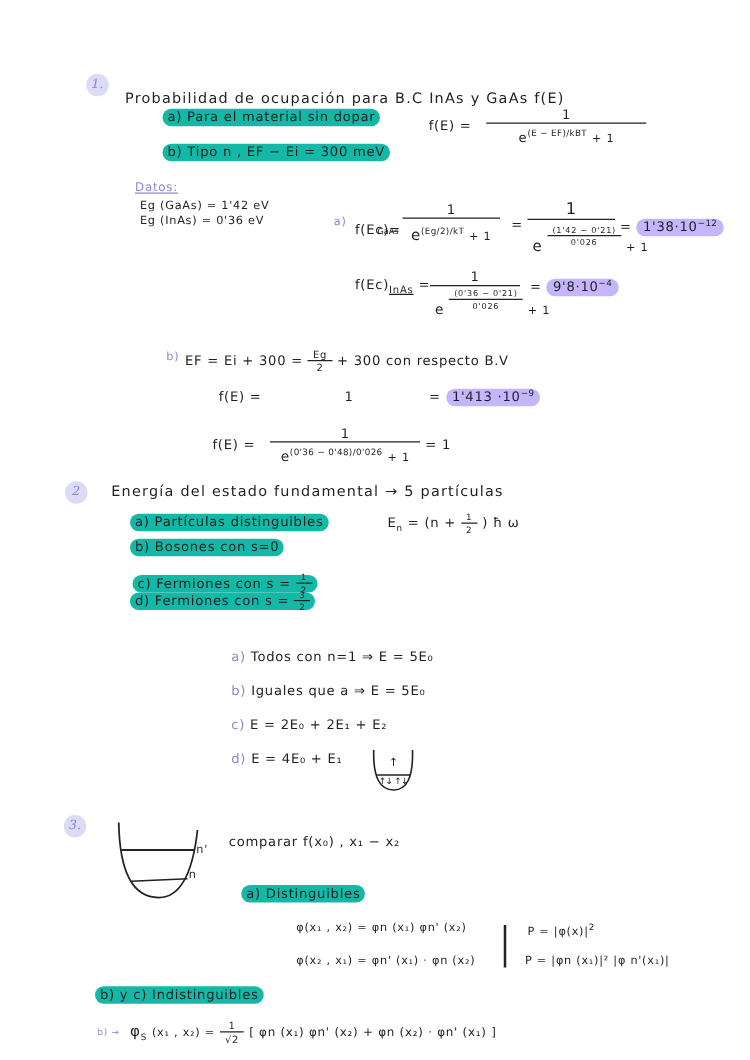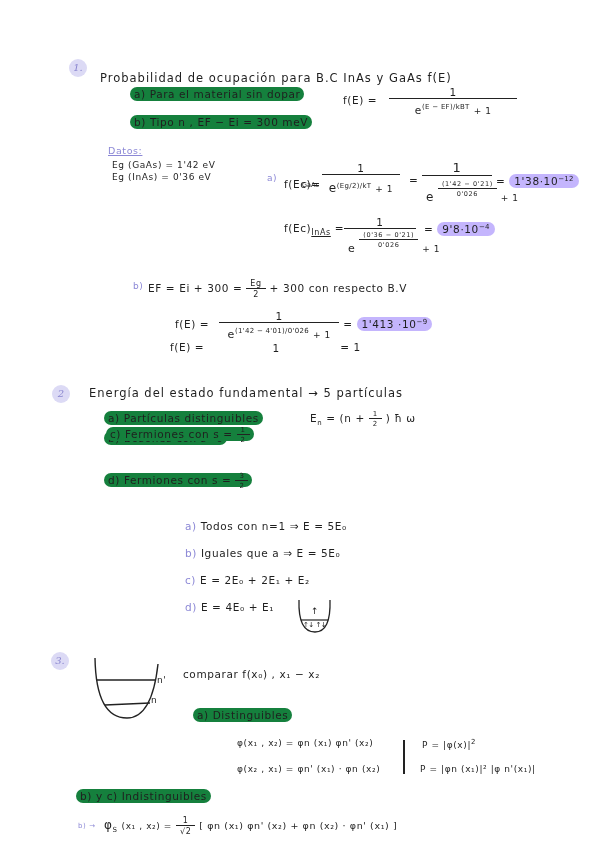--- a/index.html
+++ b/index.html
@@ -10,21 +10,21 @@
     .abs { position: absolute; white-space: nowrap; }
     .hw { font-family: "DejaVu Sans", sans-serif; font-size: 10.5px; letter-spacing: 0.6px; color: #1f1f1f; }
     .hw-sm { font-size: 9px; }
     .hw-lg { font-size: 11.5px; letter-spacing: 1px; }
     .num-badge {
       position: absolute; width: 18px; height: 18px; border-radius: 50%;
       background: #dcdaf5; color: #8a86cf; font-size: 10px; text-align: center; line-height: 18px;
       font-family: "DejaVu Serif", serif; font-style: italic;
     }
     .purple { color: #8c88d6; }
-    .hl-purple { background: #15803d; border-radius: 8px; padding: 1px 4px; }
+    .hl-purple { background: #14b8a6; border-radius: 8px; padding: 1px 4px; }
     .hl-yellow { background: #c4b5fd; border-radius: 8px; padding: 1px 5px; }
     .underline { text-decoration: underline; }
     .frac { display: inline-block; vertical-align: middle; text-align: center; }
     .frac .num { display: block; padding: 0 4px; }
     .frac .den { display: block; border-top: 1px solid #222; padding: 1px 4px 0; }
     .sup { font-size: 7px; vertical-align: super; letter-spacing: 0.3px; }
     .sub { font-size: 7px; vertical-align: sub; }
     .vbar { position: absolute; width: 1.5px; background: #222; }
     svg { position: absolute; overflow: visible; }
   </style>
@@ -112,40 +112,40 @@
     <span class="num">Eg</span>
     <span class="den" style="border-top:0.8px solid #222;">2</span>
   </span>
   <span>+ 300   con respecto B.V</span>
 </div>
 
 <div class="abs hw" style="left:175px;top:310px;">
   <span>f(E)  =</span>
   <span class="frac" style="width:120px;margin-left:6px;">
     <span class="num">1</span>
-    <span class="den" style="padding-top:4px;"><span style="font-size:11px;">e</span><span class="sup">(1'42 − 4'01)/0'026</span> <span class="hw-sm">+ 1</span></span>
   </span>
   =
   <span class="hl-yellow"><span>1'413 ·10</span><span class="sup">−9</span></span>
 </div>
 
 <div class="abs hw" style="left:170px;top:341px;">
   <span>f(E) =</span>
   <span class="frac" style="width:120px;margin-left:8px;">
     <span class="num">1</span>
+    <span class="den" style="padding-top:4px;"><span style="font-size:11px;">e</span><span class="sup">(0'36 − 0'48)/0'026</span> <span class="hw-sm">+ 1</span></span>
   </span>
   <span>= 1</span>
 </div>
 
 <div class="num-badge" style="left:52px;top:385px;">2</div>
 <div class="abs hw hw-lg" style="left:89px;top:386px;">Energía del estado fundamental  →  5 partículas</div>
 
 <div class="abs hw" style="left:104px;top:412px;"><span class="hl-purple">a) Partículas distinguibles</span></div>
 <div class="abs hw" style="left:104px;top:432px;"><span class="hl-purple">b) Bosones   con   s=0</span></div>
-<div class="abs hw" style="left:106px;top:426px;">
+<div class="abs hw" style="left:106px;top:458px;">
   <span class="hl-purple"><span>c) Fermiones   con   s =</span>
     <span class="frac" style="font-size:7px;"><span class="num">1</span><span class="den" style="border-top:0.8px solid #222;">2</span></span></span>
 </div>
 <div class="abs hw" style="left:104px;top:472px;">
   <span class="hl-purple"><span>d) Fermiones  con  s =</span>
     <span class="frac" style="font-size:7px;"><span class="num">3</span><span class="den" style="border-top:0.8px solid #222;">2</span></span></span>
 </div>
 
 <div class="abs hw" style="left:310px;top:410px;">
   <span>E</span><span class="sub">n</span>

